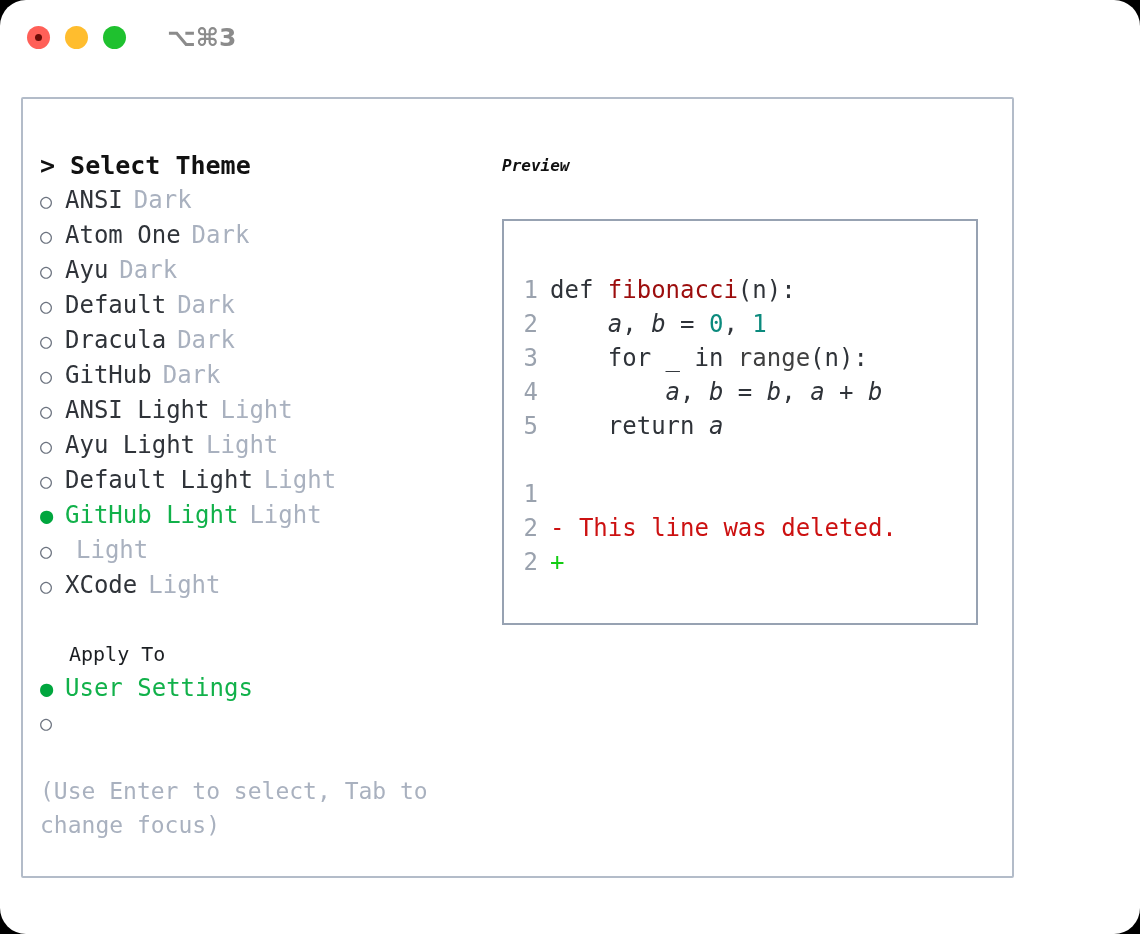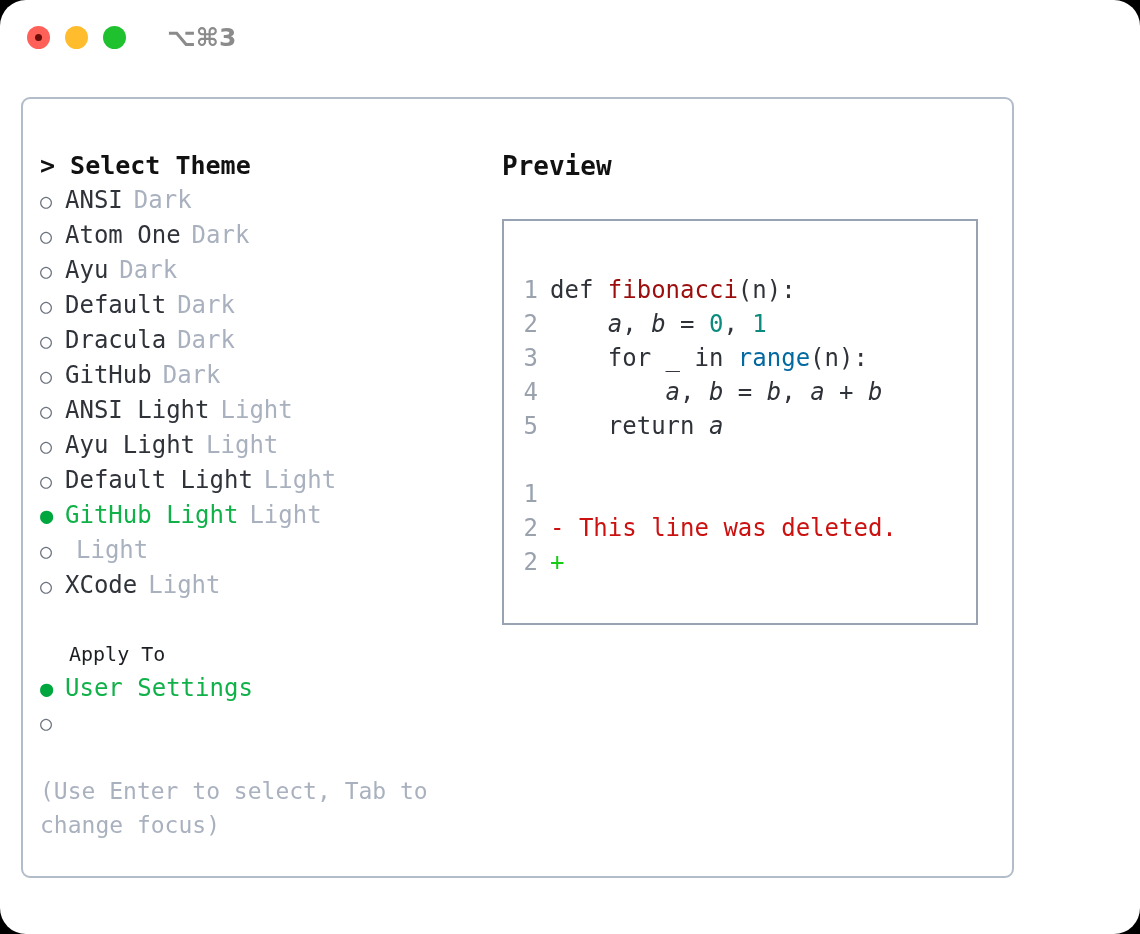--- a/index.html
+++ b/index.html
@@ -73,21 +73,21 @@
   }
 
   
   #panel {
     position: absolute;
     left: 21px;
     top: 97px;
     width: 993px;
     height: 781px;
     border: 2px solid #b3bcc9;
-    border-radius: 9px;
+    border-radius: 2px;
     box-sizing: border-box;
     background: #ffffff;
   }
 
   
   #left-col {
     position: absolute;
     left: 17px;
     top: 50px;
     width: 450px;
@@ -144,24 +144,25 @@
   }
 
   
   #right-col {
     position: absolute;
     left: 479px;
     top: 50px;
     width: 490px;
   }
   #preview-title {
-    font-size: 26px;
+    font-size: 16px;
     font-weight: bold;
     color: #111111;
     line-height: 34px;
+    font-style: italic;
   }
   #preview-box {
     margin-top: 36px;
     width: 476px;
     height: 406px;
     border: 2px solid #97a2b2;
     box-sizing: border-box;
     background: #ffffff;
     padding: 52px 0 0 0;
   }
@@ -176,21 +177,21 @@
     flex: 0 0 46px;
     width: 46px;
     text-align: right;
     color: #9aa2ae;
     padding-right: 12px;
     box-sizing: border-box;
   }
   .code-txt { color: #2f3339; }
   .tok-fn    { color: #9c0d0d; }
   .tok-num   { color: #0b8a7d; }
-  .tok-call  { color: #0369a1; }
+  .tok-call  { color: #404040; }
   .var       { font-style: italic; }
 
   .gap { height: 34px; }
 
   .diff-ctx  { color: #8b8b8b; }
   .diff-del  { color: #cc1111; }
   .diff-add  { color: #13cc13; }
 </style>
 </head>
 <body>

